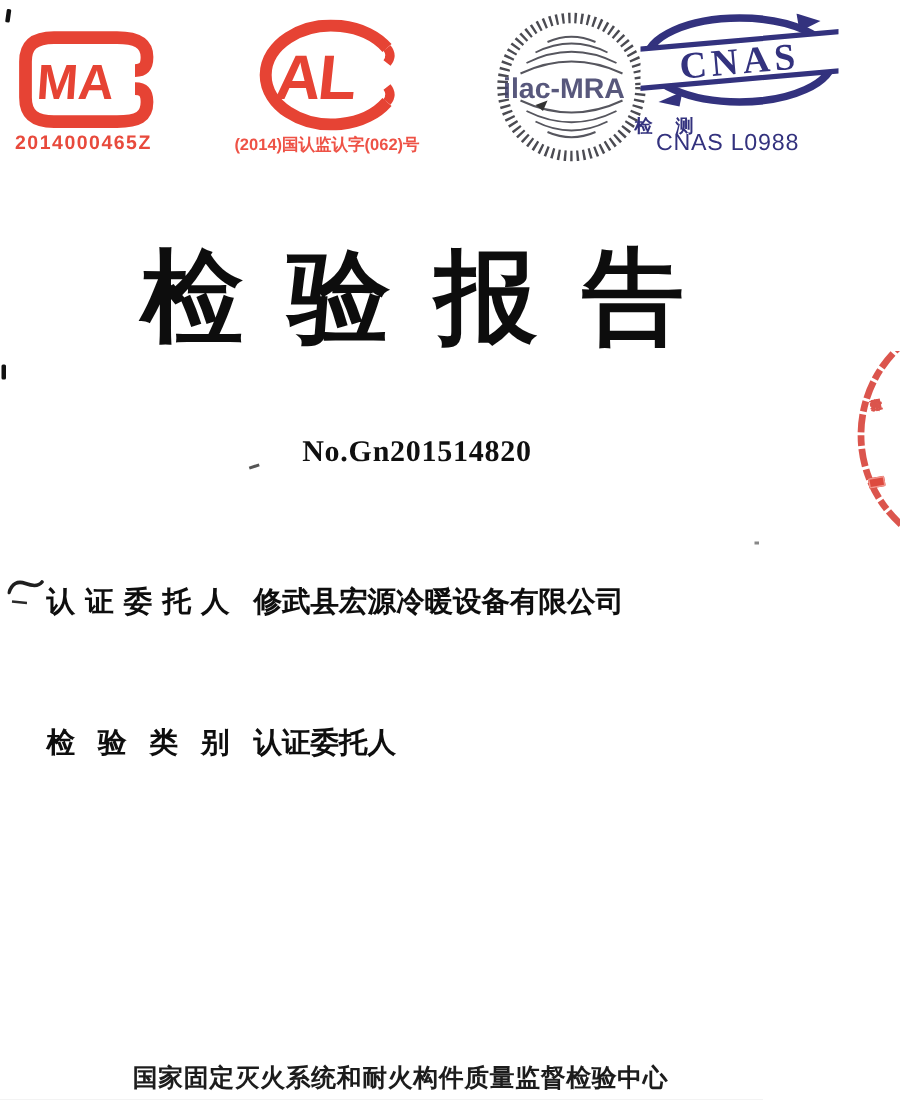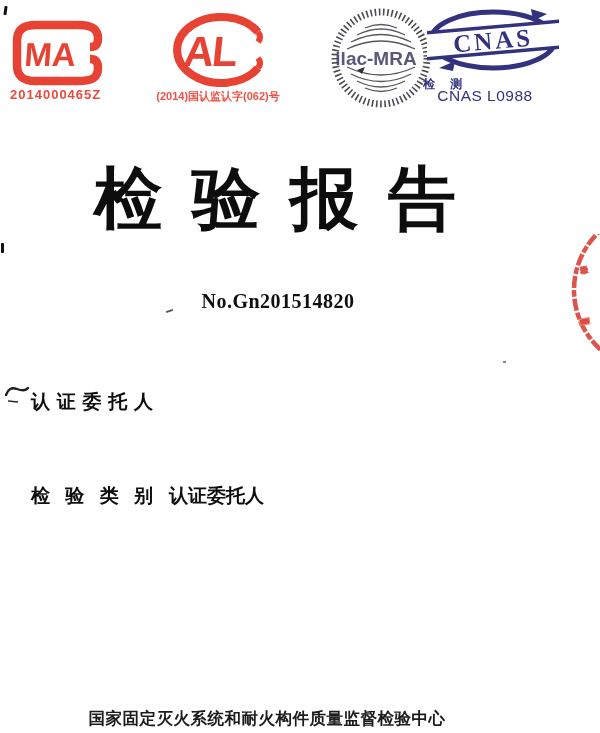--- a/index.html
+++ b/index.html
@@ -135,20 +135,21 @@
   <div class="abs stamp-clip">
     <svg width="100" height="118" viewBox="0 0 100 118">
       <circle cx="94" cy="56" r="80" fill="none" stroke="#d8473e" stroke-width="4.5" stroke-dasharray="12 2 7 2" opacity="0.92"></circle>
     </svg>
     <div class="stamp-text">检验专用章</div>
     <div class="stamp-box"></div>
   </div>
 
   <div class="abs row r1" style="top:390px">
     <div class="label">认证委托人</div>
+    <div class="value">修武县宏源冷暖设备有限公司</div>
   </div>
   <div class="abs row r3" style="top:484px">
     <div class="label">检验类别</div>
     <div class="value">认证委托人</div>
   </div>
 
   <div class="abs footer">国家固定灭火系统和耐火构件质量监督检验中心</div>
 
 </div>
 

